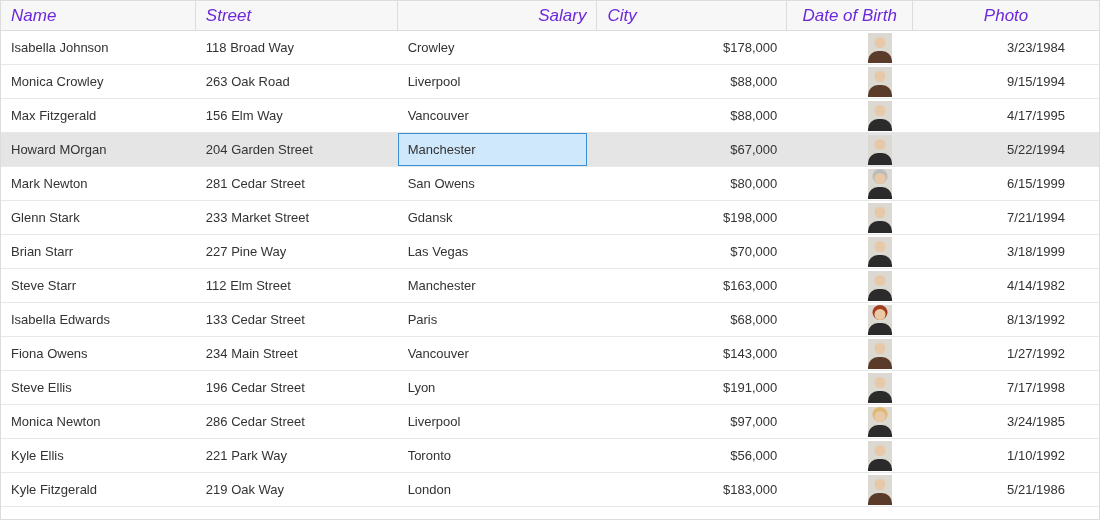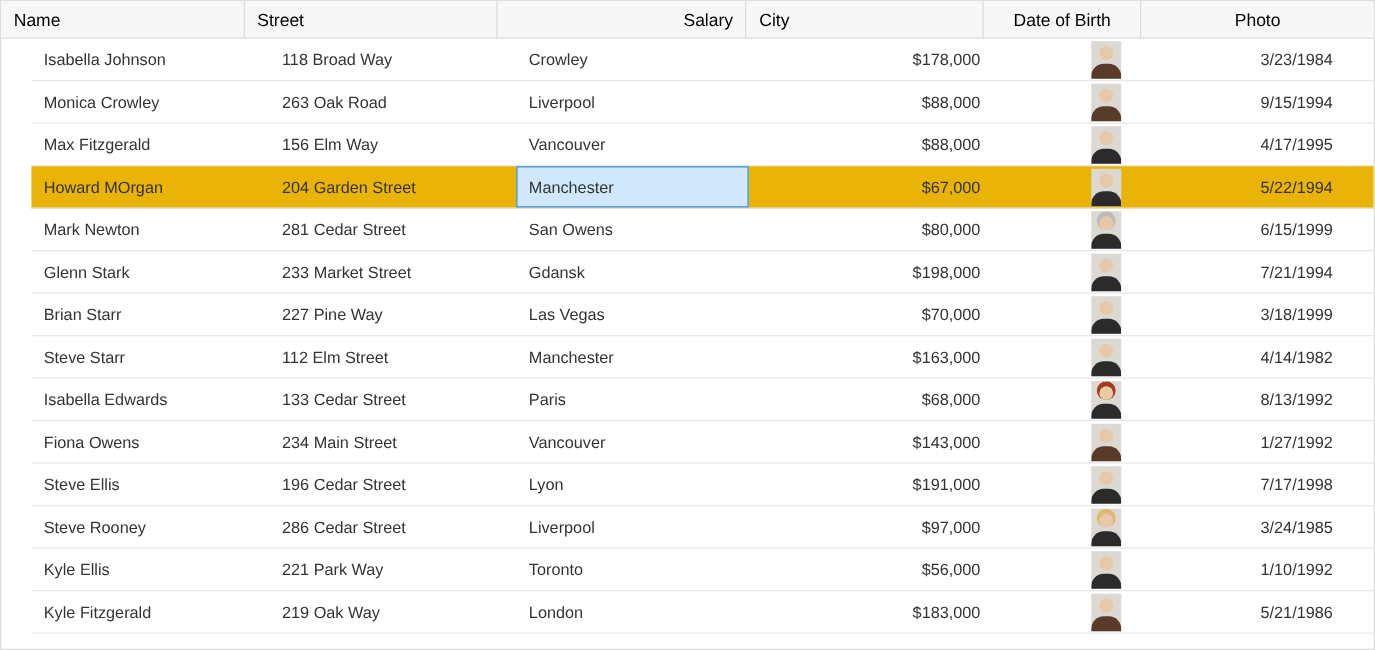--- a/index.html
+++ b/index.html
@@ -21,45 +21,45 @@
     display: flex;
     background: #f7f7f7;
     border-bottom: 1px solid #dcdcdc;
     height: 30px;
     flex: 0 0 30px;
   }
   .header-cell {
     display: flex; align-items: center;
     padding: 0 10px;
     border-right: 1px solid #dcdcdc;
-    color: #000000;
-    font-size: 14px;
+    color: #6d28d9;
+    font-size: 17px;
     user-select: none;
+    font-style: italic;
   }
   .header-cell:last-child { border-right: none; }
   .col-name   { width: 195px; }
   .col-street { width: 202px; }
   .col-city   { width: 190px; }
   .col-salary { width: 200px; justify-content: flex-end; }
   .col-photo  { width: 186px; justify-content: center; }
   .col-dob    { width: 126px; justify-content: center; }
 
   .body {
     flex: 1 1 auto;
     overflow: hidden;
-    margin-left: 24px;
   }
   .row {
     display: flex;
     height: 34px;
     border-bottom: 1px solid #e8e8e8;
     align-items: stretch;
   }
   .row.selected {
-    background: #eab308;
+    background: #e5e5e5;
   }
   .cell {
     display: flex; align-items: center;
     padding: 0 10px;
     font-size: 13px;
     color: #333;
     overflow: hidden;
     white-space: nowrap;
   }
   .cell.col-salary { justify-content: flex-end; text-align: right; }
@@ -218,21 +218,21 @@
         <div class="cell col-name">Steve Ellis</div>
         <div class="cell col-street">196 Cedar Street</div>
         <div class="cell col-city">Lyon</div>
         <div class="cell col-salary">$191,000</div>
         <div class="cell col-photo">
           <span class="avatar "></span>
         </div>
         <div class="cell col-dob">7/17/1998</div>
       </div>
       <div class="row">
-        <div class="cell col-name">Steve Rooney</div>
+        <div class="cell col-name">Monica Newton</div>
         <div class="cell col-street">286 Cedar Street</div>
         <div class="cell col-city">Liverpool</div>
         <div class="cell col-salary">$97,000</div>
         <div class="cell col-photo">
           <span class="avatar b"></span>
         </div>
         <div class="cell col-dob">3/24/1985</div>
       </div>
       <div class="row">
         <div class="cell col-name">Kyle Ellis</div>

